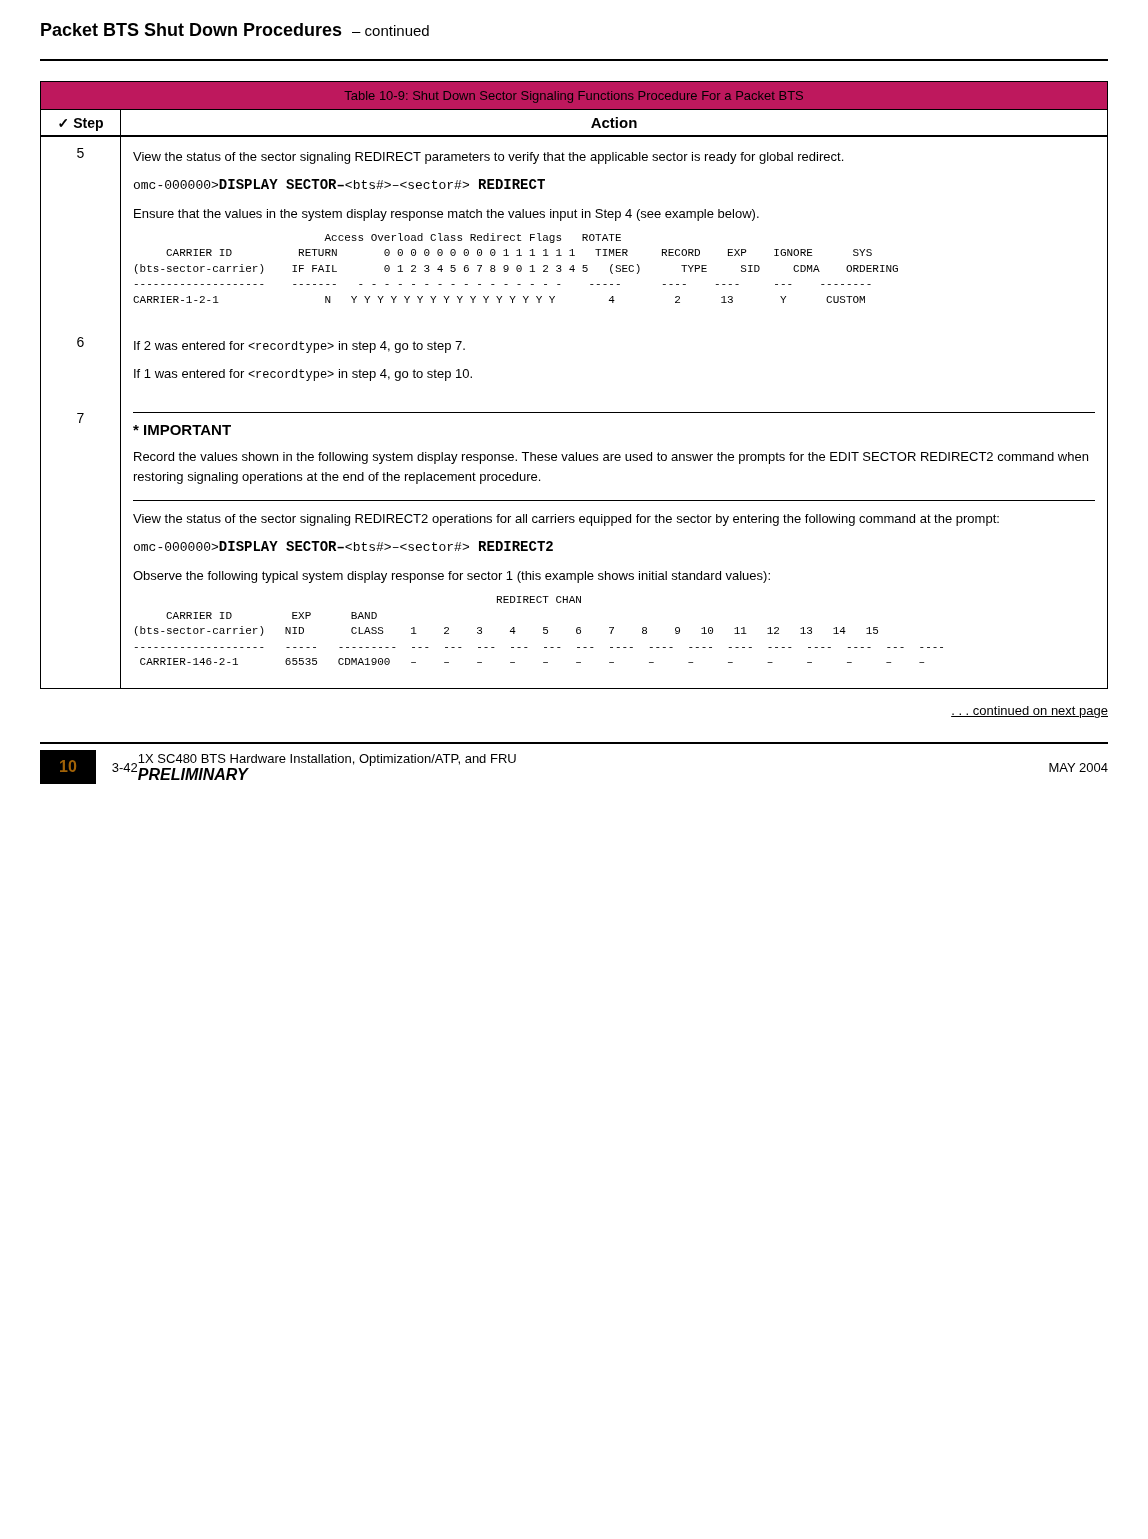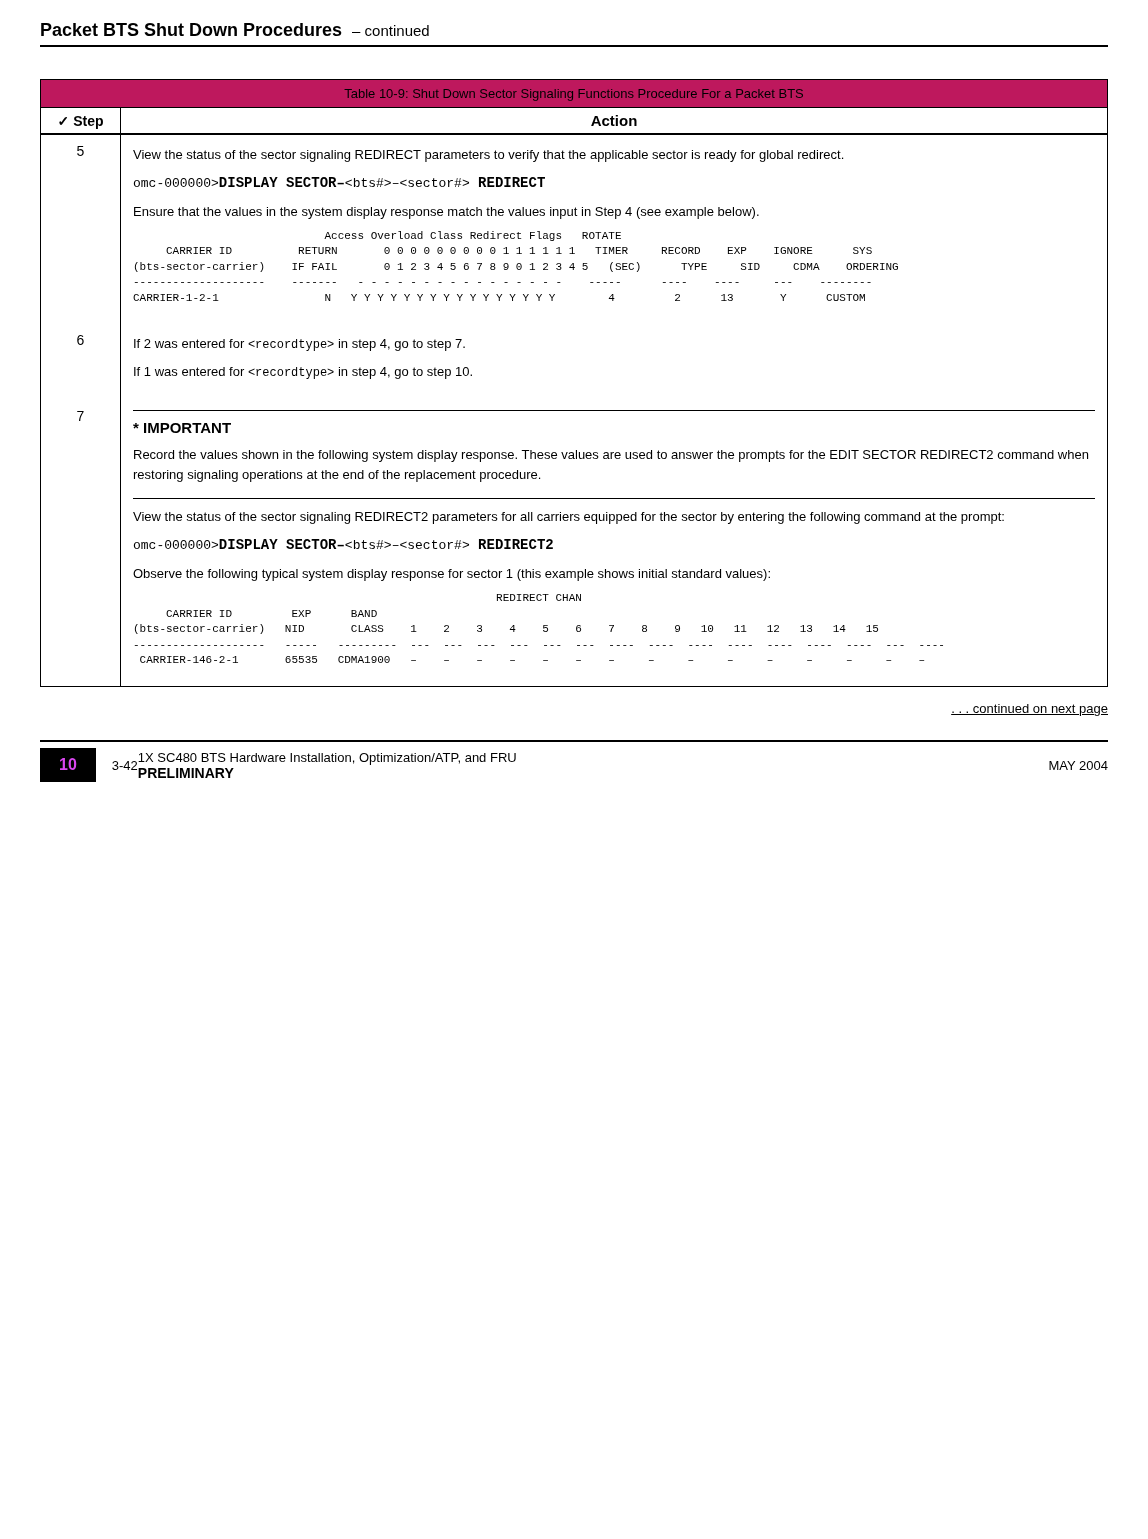--- a/index.html
+++ b/index.html
@@ -14,22 +14,22 @@
 
     .page-wrapper {
       padding: 20px 40px 20px 40px;
     }
 
     .page-header {
       display: flex;
       justify-content: space-between;
       align-items: baseline;
       border-bottom: 2px solid #000;
-      padding-bottom: 4px;
-      margin-bottom: 32px;
+      padding-bottom: 18px;
+      margin-bottom: 20px;
     }
 
     .page-header-title {
       font-size: 18px;
       font-weight: bold;
     }
 
     .main-table {
       width: 100%;
       border-collapse: collapse;
@@ -127,25 +127,25 @@
       justify-content: space-between;
       align-items: center;
       border-top: 2px solid #000;
       padding-top: 6px;
       margin-top: 20px;
     }
 
     .footer-left { font-size: 13px; }
     .footer-right { font-size: 13px; }
     .footer-center-top { font-size: 13px; }
-    .footer-center-bottom { font-size: 14px; font-weight: bold; }
+    .footer-center-bottom { font-size: 16px; font-weight: bold; font-style: italic; }
 
     .page-number-box {
       background: #000;
-      color: #d946ef;
+      color: #a16207;
       font-size: 16px;
       font-weight: bold;
       padding: 8px 19px;
       min-width: 40px;
       text-align: center;
     }
 
     .check-mark { font-size: 14px; }
   </style>
 </head>
@@ -196,21 +196,21 @@
       </td>
     </tr>
 
     <tr>
       <td class="step-num" style="border-right:1px solid #000; vertical-align:top; padding:8px;">7</td>
       <td class="action-cell">
         <div class="important-box">
           <div class="important-title">* IMPORTANT</div>
           <p>Record the values shown in the following system display response. These values are used to answer the prompts for the EDIT SECTOR REDIRECT2 command when restoring signaling operations at the end of the replacement procedure.</p>
         </div>
-        <p style="margin-top:8px;">View the status of the sector signaling REDIRECT2 parameters for all carriers equipped for the sector by entering the following command at the prompt:</p>
+        <p style="margin-top:8px;">View the status of the sector signaling REDIRECT2 operations for all carriers equipped for the sector by entering the following command at the prompt:</p>
         <p class="command-line" style="margin-top:8px;">
           <span class="cmd-prefix">omc-000000&gt;</span><span class="cmd-main">DISPLAY SECTOR–</span><span class="cmd-prefix">&lt;bts#&gt;–&lt;sector#&gt;</span><span class="cmd-main">  REDIRECT2</span>
         </p>
         <p style="margin-top:8px;">Observe the following <span class="italic">typical</span> system display response for sector 1 (this example shows initial standard values):</p>
         <div class="code-block">                                                       REDIRECT CHAN
      CARRIER ID         EXP      BAND
 (bts-sector-carrier)   NID       CLASS    1    2    3    4    5    6    7    8    9   10   11   12   13   14   15
 --------------------   -----   ---------  ---  ---  ---  ---  ---  ---  ----  ----  ----  ----  ----  ----  ----  ---  ----
  CARRIER-146-2-1       65535   CDMA1900   –    –    –    –    –    –    –     –     –     –     –     –     –     –    –</div>
       </td>

